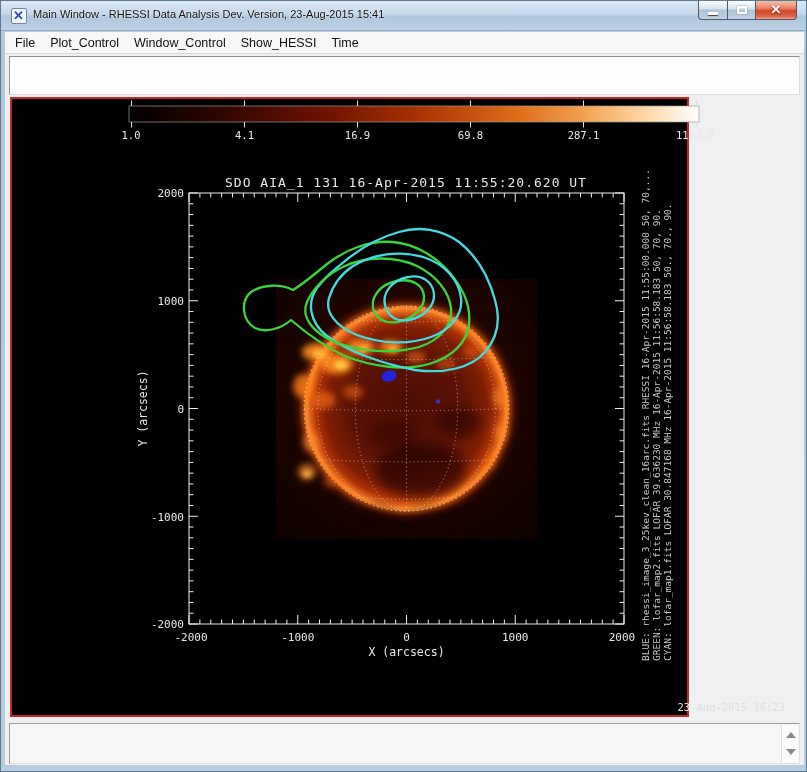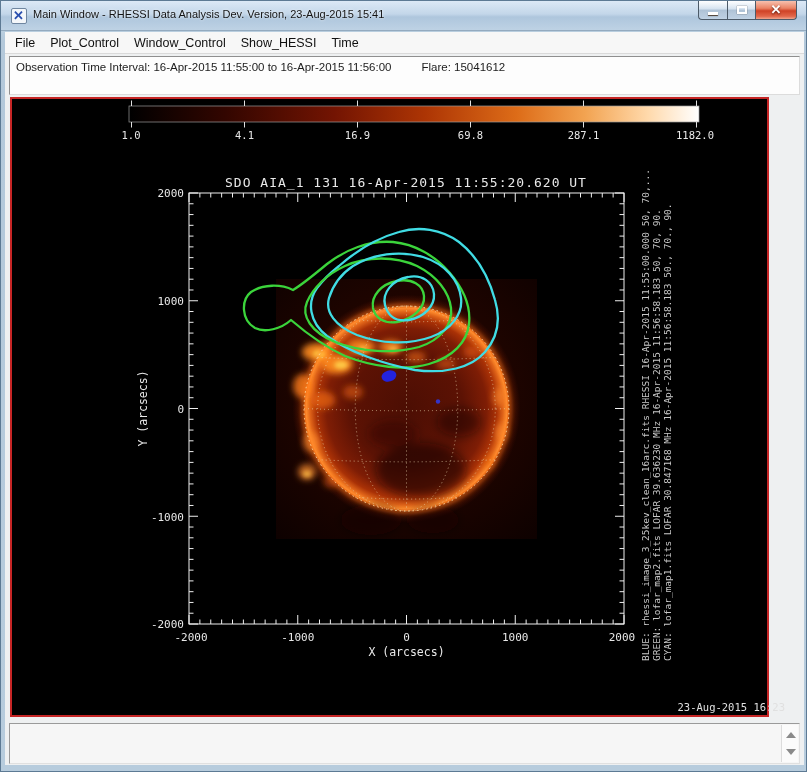--- a/index.html
+++ b/index.html
@@ -36,21 +36,21 @@
   
   .client{position:absolute;left:4px;top:31px;width:799px;height:733px;background:#eef0f1;}
   .menubar{position:absolute;left:0;top:0;width:100%;height:22px;background:#f7f7f7;
     border-bottom:1px solid #dadada;display:flex;align-items:center;padding-left:10px;}
   .menu-item{font-size:12.5px;color:#101010;margin-right:15px;white-space:nowrap;cursor:default;}
   .infopanel{position:absolute;left:4px;top:24px;width:791px;height:39px;background:#fdfdfd;
     border:1px solid #8f8f8f;border-right-color:#dcdcdc;border-bottom-color:#dcdcdc;
     padding:2px 6px;font-size:11.5px;color:#1c1c1c;line-height:16px;white-space:nowrap;}
   .flare{margin-left:30px;}
   
-  .canvas{position:absolute;left:5px;top:65px;width:759px;height:620px;
+  .canvas{position:absolute;left:5px;top:65px;width:679px;height:620px;
     border:2px solid #c62525;background:#000;}
   .canvas svg{position:absolute;left:0;top:0;}
   
   .msgbox{position:absolute;left:4px;top:691px;width:791px;height:41px;background:#f6f6f6;
     border:1px solid #9a9a9a;border-right-color:#e0e0e0;border-bottom-color:#e0e0e0;}
   .msg-scroll{position:absolute;right:1px;top:1px;width:17px;height:37px;background:#fbfbfb;
     border-left:1px solid #dcdcdc;}
   .sarrow{position:absolute;left:4px;width:0;height:0;border-left:5px solid transparent;
     border-right:5px solid transparent;}
   .sarrow.up{top:7px;border-bottom:6px solid #8a8a8a;}
@@ -81,21 +81,20 @@
 
     <div class="menubar">
       <span class="menu-item">File</span>
       <span class="menu-item">Plot_Control</span>
       <span class="menu-item">Window_Control</span>
       <span class="menu-item">Show_HESSI</span>
       <span class="menu-item">Time</span>
     </div>
 
     <div class="infopanel">
-      <div><span>Observation Time Interval: 16-Apr-2015 11:55:00  to  16-Apr-2015 11:56:00</span><span class="flare">Flare: 15041612</span></div>
     </div>
 
     <div class="canvas">
       <svg id="plot-svg" width="785" height="616" viewBox="11 97 785 616">
         <defs>
           <linearGradient id="cbarGrad" x1="0" y1="0" x2="1" y2="0">
             <stop offset="0" stop-color="#000000"></stop>
             <stop offset="0.17" stop-color="#330600"></stop>
             <stop offset="0.36" stop-color="#731402"></stop>
             <stop offset="0.52" stop-color="#ad3504"></stop>

